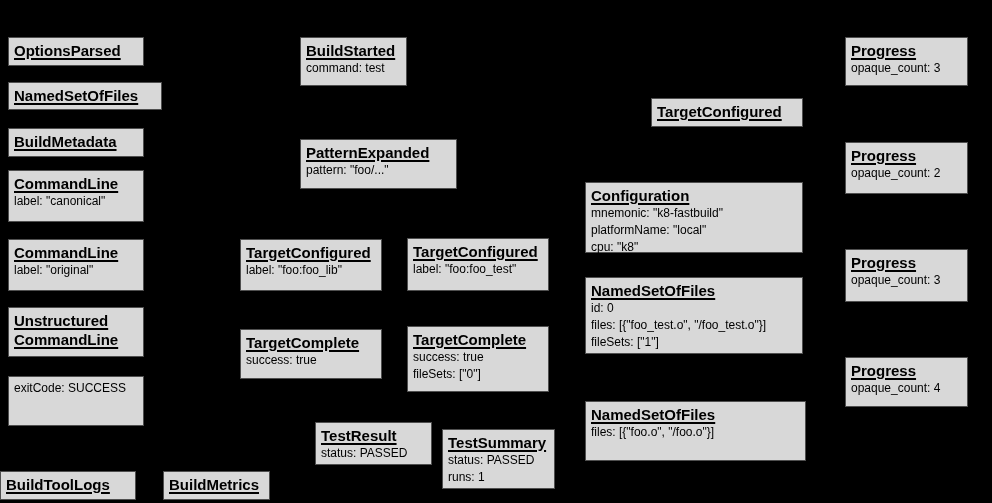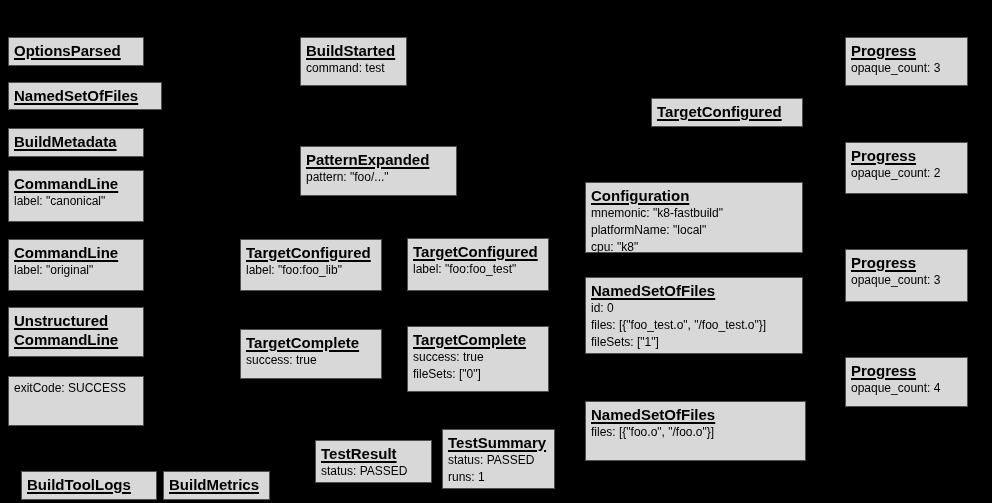--- a/index.html
+++ b/index.html
@@ -67,45 +67,45 @@
   </div>
 
   <div class="box" style="left:8px;top:283px;width:136px;height:50px">
     <div class="title">Unstructured CommandLine</div>
   </div>
 
   <div class="box" style="left:8px;top:352px;width:136px;height:50px">
     <div class="line">exitCode: SUCCESS</div>
   </div>
 
-  <div class="box" style="left:21px;top:447px;width:136px;height:29px">
+  <div class="box" style="left:0;top:447px;width:136px;height:29px">
     <div class="title">BuildToolLogs</div>
   </div>
 
   <div class="box" style="left:300px;top:13px;width:107px;height:49px">
     <div class="title">BuildStarted</div>
     <div class="line">command: test</div>
   </div>
 
-  <div class="box" style="left:300px;top:122px;width:157px;height:50px">
+  <div class="box" style="left:300px;top:115px;width:157px;height:50px">
     <div class="title">PatternExpanded</div>
     <div class="line">pattern: "foo/..."</div>
   </div>
 
   <div class="box" style="left:240px;top:215px;width:142px;height:52px">
     <div class="title">TargetConfigured</div>
     <div class="line">label: "foo:foo_lib"</div>
   </div>
 
   <div class="box" style="left:240px;top:305px;width:142px;height:50px">
     <div class="title">TargetComplete</div>
     <div class="line">success: true</div>
   </div>
 
-  <div class="box" style="left:315px;top:416px;width:117px;height:43px">
+  <div class="box" style="left:315px;top:398px;width:117px;height:43px">
     <div class="title">TestResult</div>
     <div class="line">status: PASSED</div>
   </div>
 
   <div class="box" style="left:163px;top:447px;width:107px;height:29px">
     <div class="title">BuildMetrics</div>
   </div>
 
   <div class="box" style="left:407px;top:214px;width:142px;height:53px">
     <div class="title">TargetConfigured</div>

